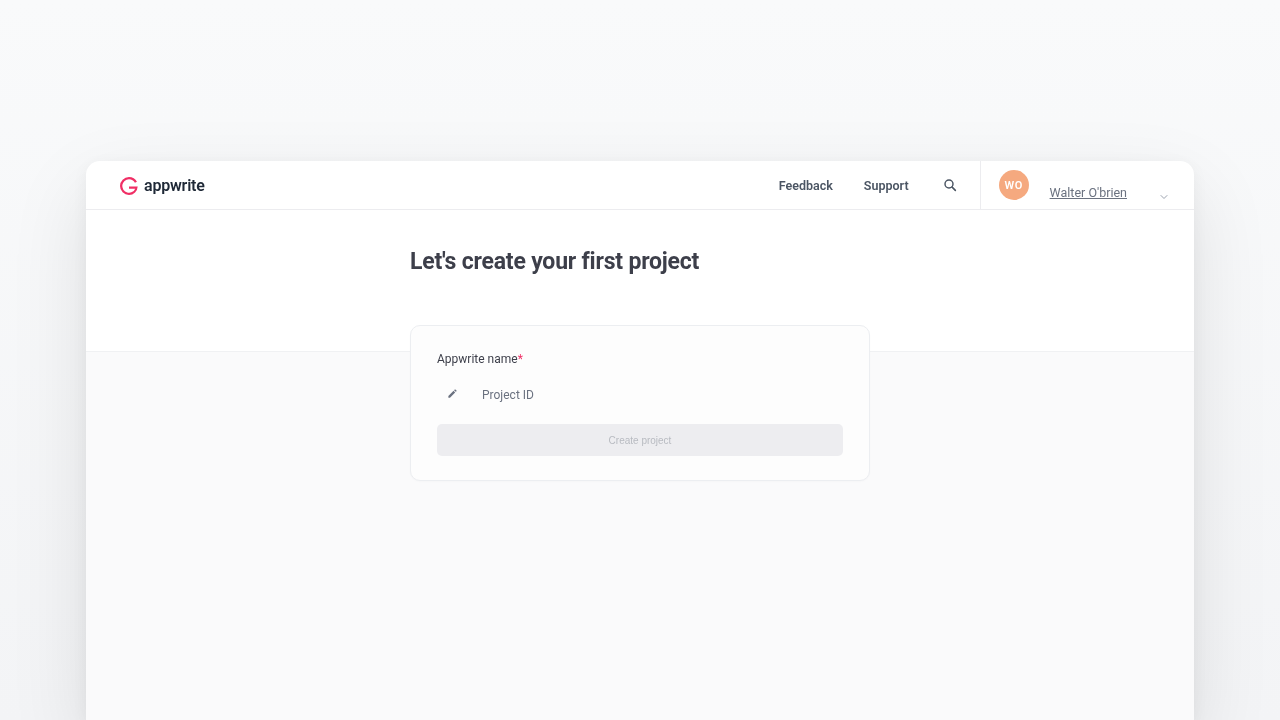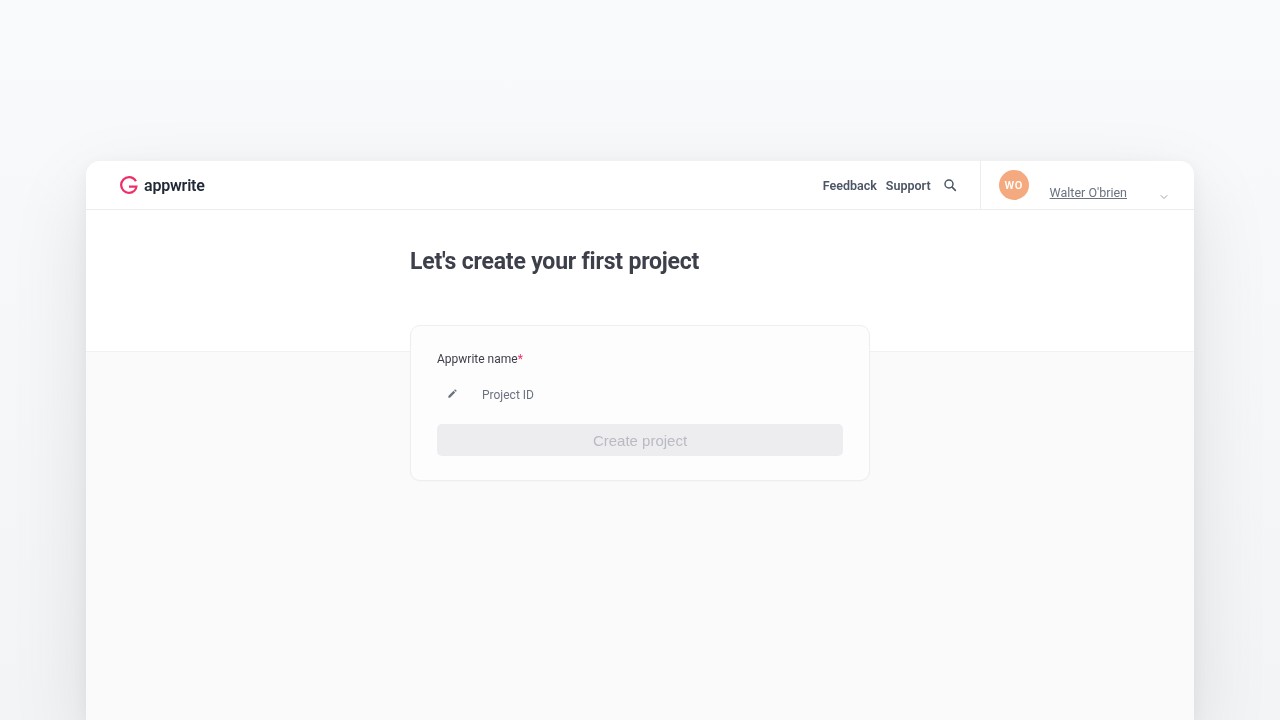--- a/index.html
+++ b/index.html
@@ -27,39 +27,39 @@
   
   .header {
     height: 49px;
     display: flex;
     align-items: center;
     padding: 0 18px;
     border-bottom: 1px solid #ececef;
   }
   .logo {
     display: flex;
-    align-items: flex-start;
+    align-items: flex-end;
     gap: 6px;
     padding-left: 16px;
   }
   .logo-mark {
     width: 18px; height: 18px;
     display: inline-flex; align-items: center; justify-content: center;
   }
   .logo-text {
     font-size: 16px;
     font-weight: 600;
     color: #1f2937;
     letter-spacing: -0.2px;
   }
   .header-spacer { flex: 1; }
   .nav-links {
     display: flex;
     align-items: center;
-    gap: 9px;
+    gap: 31px;
   }
   .nav-link {
     font-size: 12.5px;
     font-weight: 600;
     color: #4b5563;
     cursor: pointer;
   }
   .search-btn {
     width: 16px; height: 16px;
     display: inline-flex; align-items: center; justify-content: center;
@@ -165,21 +165,21 @@
   }
   .pencil { width: 11px; height: 11px; color: #6b7280; }
   .create-btn {
     margin-top: 22px;
     width: 100%;
     height: 32px;
     border: none;
     border-radius: 5px;
     background: #ededf0;
     color: #b8bbc1;
-    font-size: 15px;
+    font-size: 10px;
     font-weight: 500;
     cursor: not-allowed;
   }
 </style>
 </head>
 <body>
 
 <div class="window">
 
   <div class="header">

